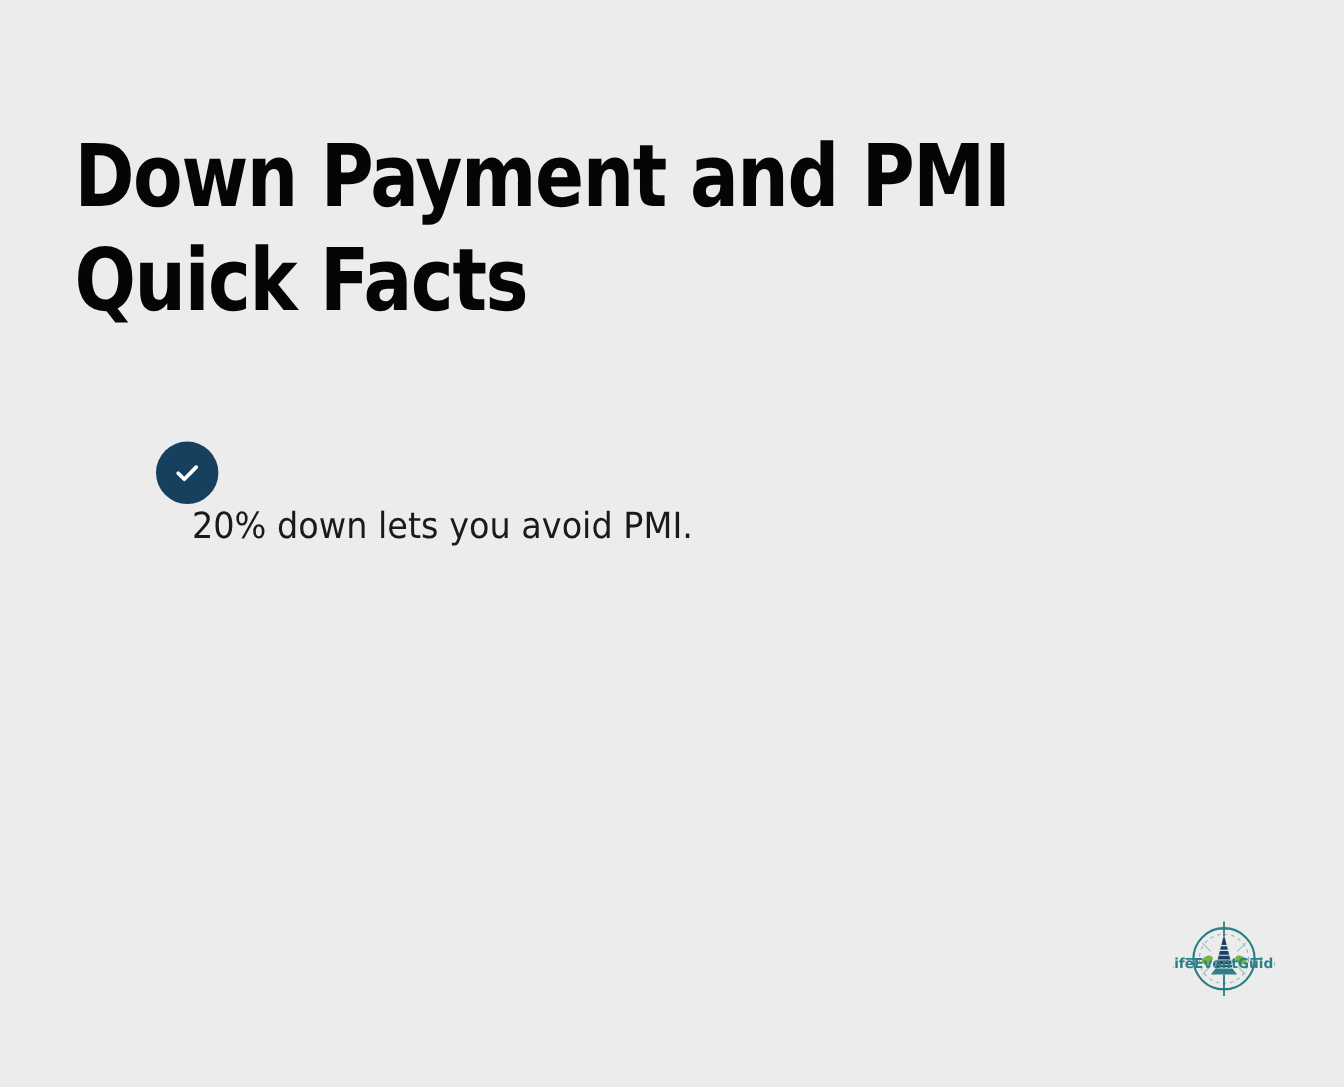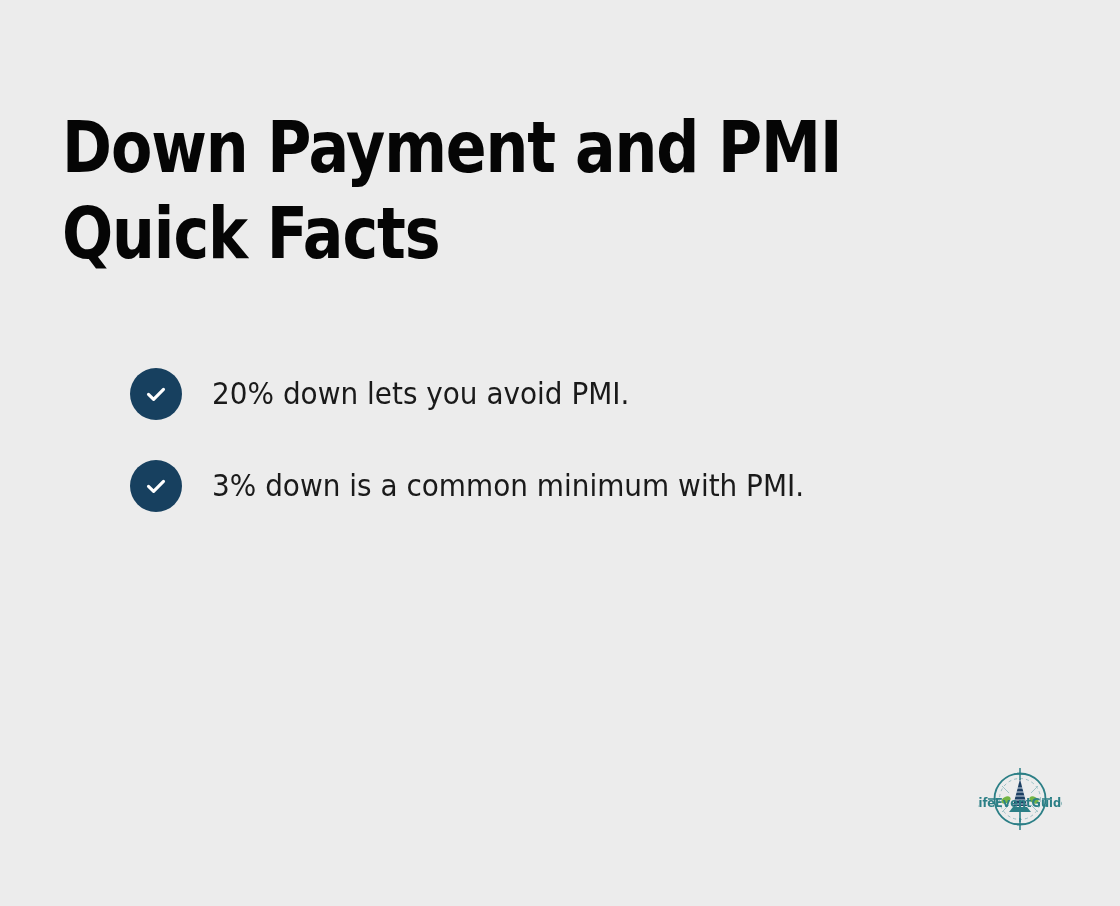--- a/index.html
+++ b/index.html
@@ -40,23 +40,24 @@
     position: absolute;
     left: 130px;
     top: 368px;
     width: 940px;
     list-style: none;
     margin: 0;
     padding: 0;
   }
   .fact-item {
     display: flex;
-    align-items: center;
+    align-items: flex-start;
     height: 52px;
     margin-bottom: 40px;
+    flex-direction: column;
   }
   .fact-item:last-child {
     margin-bottom: 0;
   }
   .check-badge {
     flex: 0 0 auto;
     width: 52px;
     height: 52px;
     border-radius: 50%;
     background: #17405f;
@@ -100,28 +101,20 @@
 
     <li class="fact-item">
       <span class="check-badge">
         <svg width="30" height="30" viewBox="0 0 30 30" aria-hidden="true">
           <path d="M7.5 15.4 L12.6 20.4 L22.5 10.3" fill="none" stroke="#ffffff" stroke-width="3.1" stroke-linecap="round" stroke-linejoin="round"></path>
         </svg>
       </span>
       <span class="fact-text">20% down lets you avoid PMI.</span>
     </li>
 
-    <li class="fact-item">
-      <span class="check-badge">
-        <svg width="30" height="30" viewBox="0 0 30 30" aria-hidden="true">
-          <path d="M7.5 15.4 L12.6 20.4 L22.5 10.3" fill="none" stroke="#ffffff" stroke-width="3.1" stroke-linecap="round" stroke-linejoin="round"></path>
-        </svg>
-      </span>
-      <span class="fact-text">3% down is a common minimum with PMI.</span>
-    </li>
 
 
 
   </ul>
 
   <div class="logo">
     <svg width="84" height="66" viewBox="0 0 84 66" aria-hidden="true">
       <g>
         <circle cx="42" cy="33" r="25.5" fill="none" stroke="#2c7f86" stroke-width="1.8"></circle>
         <circle cx="42" cy="33" r="20.5" fill="none" stroke="#8fb8bd" stroke-width="0.9" stroke-dasharray="3 3"></circle>

